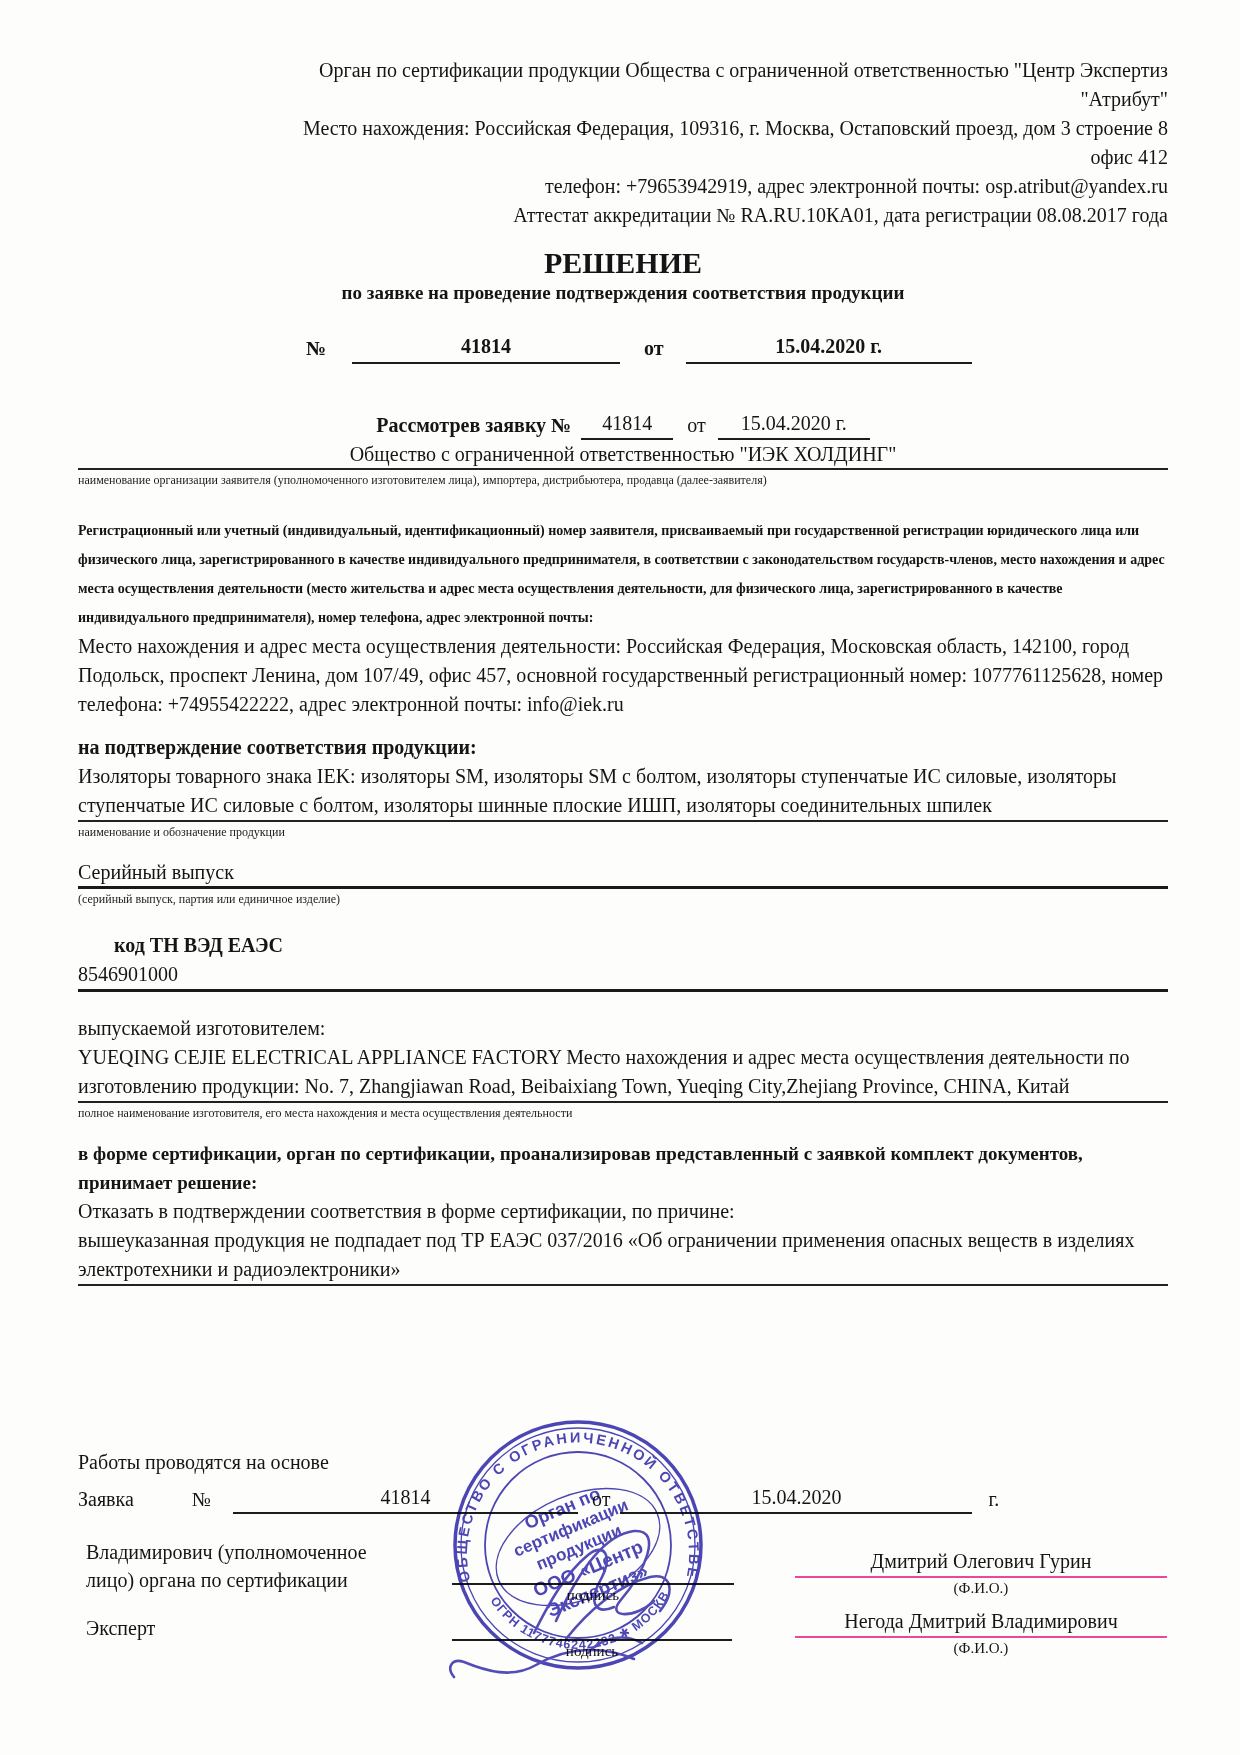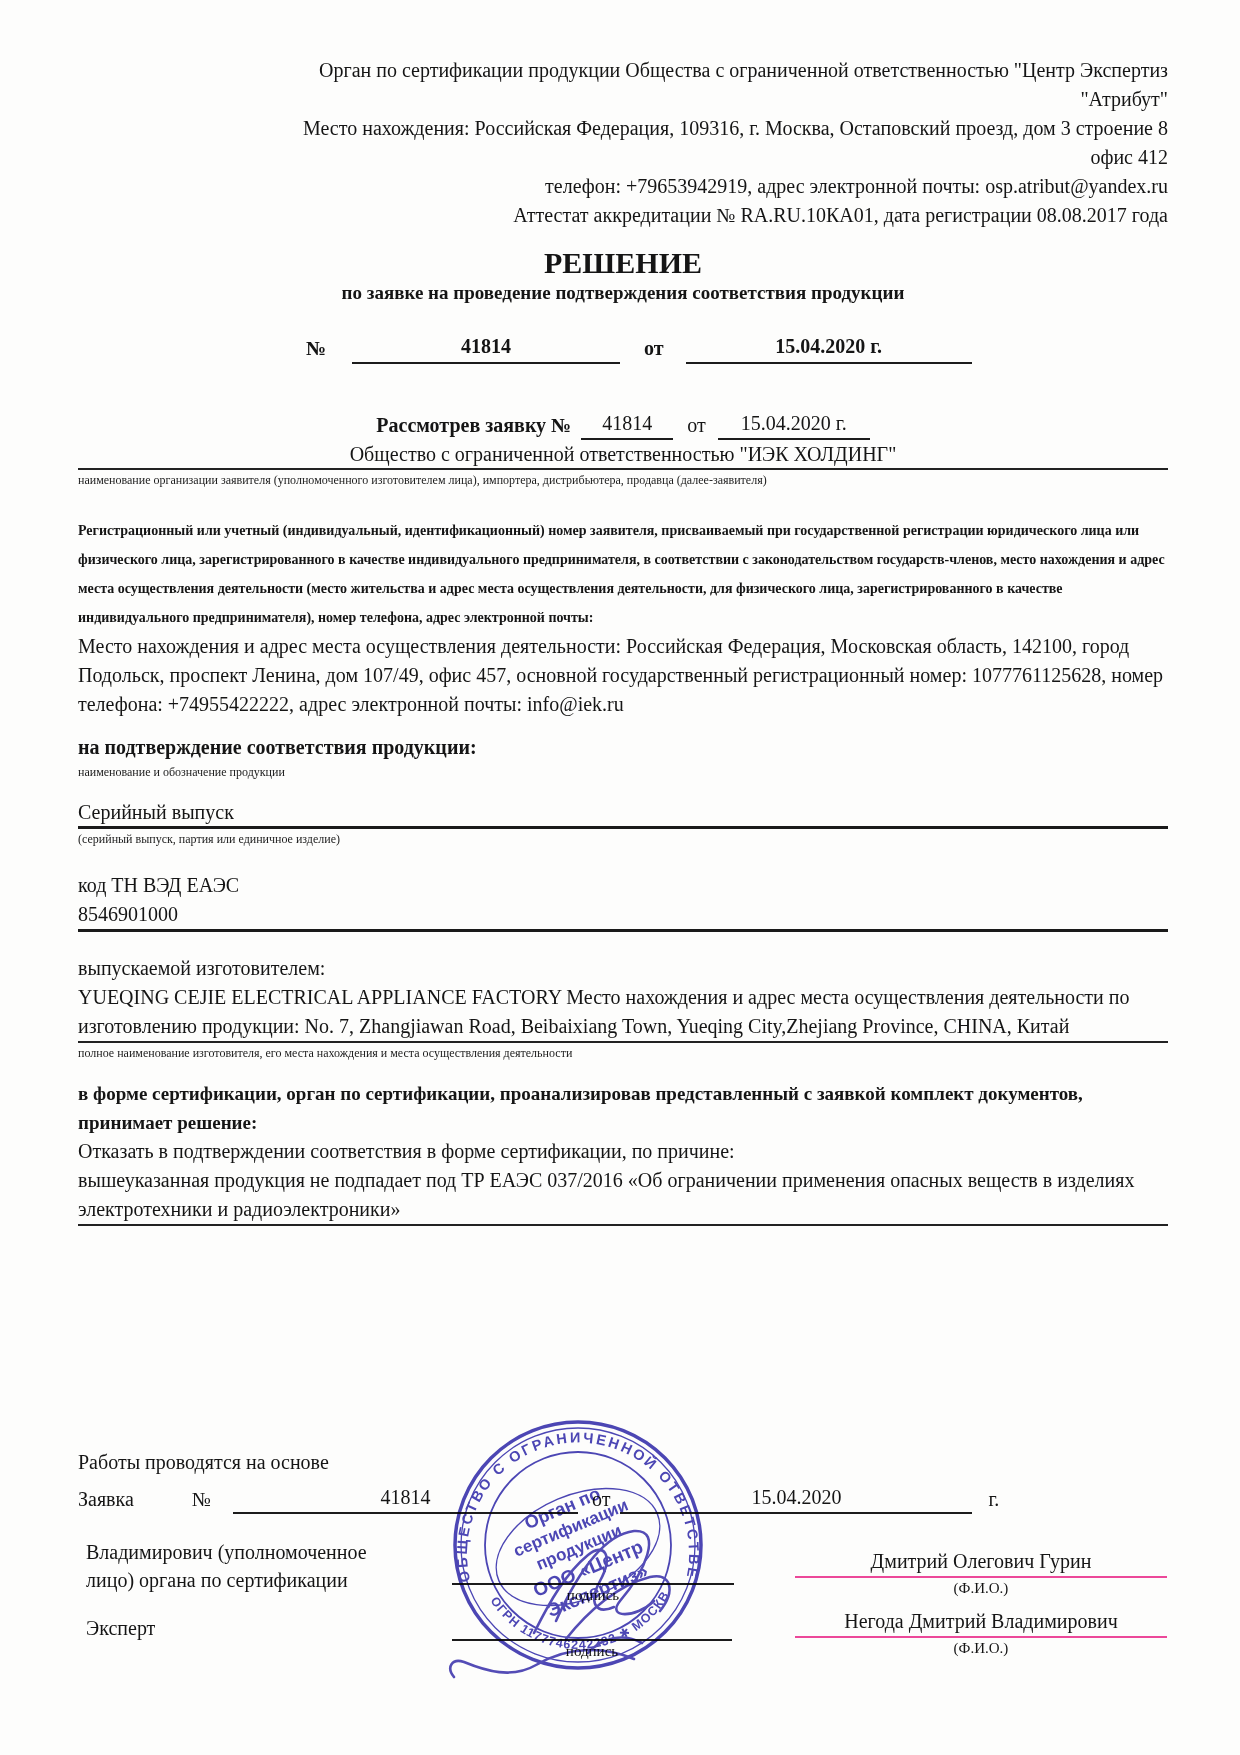--- a/index.html
+++ b/index.html
@@ -45,21 +45,21 @@
   .b { font-weight:bold; }
 
   .reg-block { margin-top:26px; }
   .reg-block .b-reg { font-size:14px; }
 
   .product-heading { margin-top:14px; font-size:20px; line-height:29px; font-weight:bold; }
   .ruled { border-bottom:2px solid #222; }
   .thick { border-bottom:3px solid #1a1a1a; }
 
   .serial { margin-top:16px; font-size:20px; line-height:28px; border-bottom:3px solid #1a1a1a; }
-  .tnved-h { margin-top:22px; font-size:20px; line-height:29px; font-weight:normal; }
+  .tnved-h { margin-top:22px; font-size:20px; line-height:29px; font-weight:bold;margin-left:36px; }
   .manu-h  { margin-top:22px; font-size:20px; line-height:29px; font-weight:normal; }
   .dec-h   { margin-top:16px; font-size:19px; line-height:29px; font-weight:bold; }
 
   
   .abs { position:absolute; }
   .basis { left:78px; top:1448px; width:1090px; font-size:20px; line-height:29px; }
   .approw { margin-top:6px; display:flex; align-items:flex-end; }
   .approw .no { margin-left:58px; }
   .approw .u1 { width:345px; margin-left:22px; text-align:center; border-bottom:2px solid #1c1c1c; }
   .approw .ot { margin-left:14px; }
@@ -112,20 +112,21 @@
 
     <div class="applicant-name">Общество с ограниченной ответственностью "ИЭК ХОЛДИНГ"</div>
     <div class="caption">наименование организации заявителя (уполномоченного изготовителем лица), импортера, дистрибьютера, продавца (далее-заявителя)</div>
 
     <div class="reg-block">
       <div class="para b b-reg">Регистрационный или учетный (индивидуальный, идентификационный) номер заявителя, присваиваемый при государственной регистрации юридического лица или физического лица, зарегистрированного в качестве индивидуального предпринимателя, в соответствии с законодательством государств-членов, место нахождения и адрес места осуществления деятельности (место жительства и адрес места осуществления деятельности, для физического лица, зарегистрированного в качестве индивидуального предпринимателя), номер телефона, адрес электронной почты:</div>
       <div class="para">Место нахождения и адрес места осуществления деятельности: Российская Федерация, Московская область, 142100, город Подольск, проспект Ленина, дом 107/49, офис 457, основной государственный регистрационный номер: 1077761125628, номер телефона: +74955422222, адрес электронной почты: info@iek.ru</div>
     </div>
 
     <div class="product-heading">на подтверждение соответствия продукции:</div>
+    <div class="para ruled">Изоляторы товарного знака IEK:  изоляторы SM, изоляторы SM с болтом, изоляторы ступенчатые ИС силовые, изоляторы ступенчатые ИС силовые с болтом, изоляторы шинные плоские ИШП, изоляторы соединительных шпилек</div>
     <div class="caption">наименование и обозначение продукции</div>
 
     <div class="serial">Серийный выпуск</div>
     <div class="caption">(серийный выпуск, партия или единичное изделие)</div>
 
     <div class="tnved-h">код ТН ВЭД ЕАЭС</div>
     <div class="para thick">8546901000</div>
 
     <div class="manu-h">выпускаемой изготовителем:</div>
     <div class="para ruled">YUEQING CEJIE ELECTRICAL APPLIANCE FACTORY Место нахождения и адрес места осуществления деятельности по изготовлению продукции: No. 7, Zhangjiawan Road, Beibaixiang Town,  Yueqing City,Zhejiang Province, CHINA, Китай</div>

